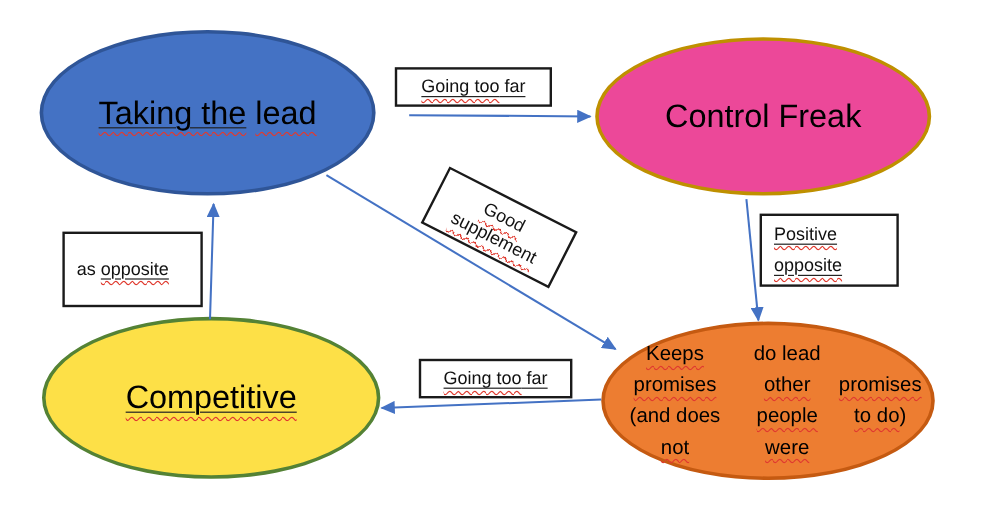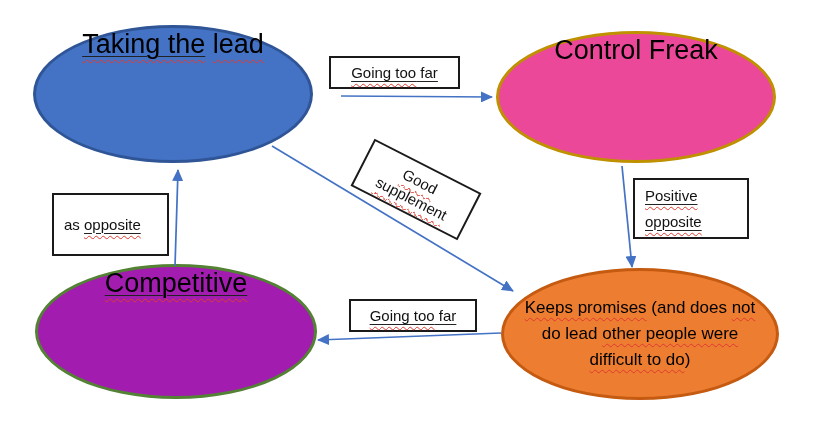--- a/index.html
+++ b/index.html
@@ -2,29 +2,29 @@
 <html><head>
 <meta charset="utf-8">
 <style>
   html,body{margin:0;padding:0;background:#fff;}
   #canvas{
     position:relative;width:828px;height:423px;background:#fff;overflow:hidden;
     font-family:"Liberation Sans","DejaVu Sans",sans-serif;color:#000;
   }
   
   .node{
-    position:absolute;border-radius:50%;display:flex;justify-content:center;
+    position:absolute;border-radius:50%;display:flex;align-items:center;justify-content:center;
     box-sizing:border-box;text-align:center;
   }
   .node-title{font-size:27px;line-height:1.2;white-space:nowrap;}
   #node-lead {left:33px; top:25px; width:280px;height:138px;background:#4472C4;border:3px solid #2F5597;}
   #node-freak{left:496px;top:31px; width:280px;height:132px;background:#ec4899;border:3px solid #BF9000;}
-  #node-comp {left:35px; top:264px;width:282px;height:135px;background:#a21caf;border:3px solid #548235;}
+  #node-comp {left:35px; top:264px;width:282px;height:135px;background:#fde047;border:3px solid #548235;}
   #node-keeps{left:501px;top:268px;width:278px;height:132px;background:#ED7D31;border:3px solid #C55A11;
-              flex-direction:column;font-size:17px;line-height:26px;padding:0 8px;}
+              font-size:17px;line-height:26px;padding:0 8px;}
   
   .lblbox{
     position:absolute;background:#fff;border:2px solid #1A1A1A;box-sizing:border-box;
     display:flex;flex-direction:column;justify-content:center;font-size:15px;color:#111;
     z-index:3;
   }
   .lblbox.center{align-items:center;text-align:center;}
   #lbl-going-top   {left:329px;top:56px; width:131px;height:33px;}
   #lbl-good-supp   {left:356px;top:163px;width:120px;height:53px;transform:rotate(27deg);line-height:19px;}
   #lbl-experiences {left:52px; top:193px;width:117px;height:63px;padding-left:10px;line-height:26px;}
@@ -58,21 +58,21 @@
     <div class="node-title">Control Freak</div>
   </div>
 
   <div class="node" id="node-comp">
     <div class="node-title"><span class="u"><span class="sq">Competitive</span></span></div>
   </div>
 
   <div class="node" id="node-keeps">
     <div><span class="sq">Keeps promises</span><span> (and does </span><span class="sq">not</span></div>
     <div><span>do lead </span><span class="sq">other people were</span></div>
-    <div><span class="sq">difficult to do</span><span>)</span></div>
+    <div><span class="sq">promises to do</span><span>)</span></div>
   </div>
 
   <svg id="arrow-layer" width="828" height="423" viewBox="0 0 828 423">
     <defs>
       <marker id="ah" markerUnits="userSpaceOnUse" markerWidth="13" markerHeight="11" refX="11" refY="5.5" orient="auto">
         <path d="M0,0 L12,5.5 L0,11 Z" fill="#4472C4"></path>
       </marker>
     </defs>
     <path class="arrow" d="M341,96 L492,97" marker-end="url(#ah)"></path>
     <path class="arrow" d="M272,146 L513,291" marker-end="url(#ah)"></path>

